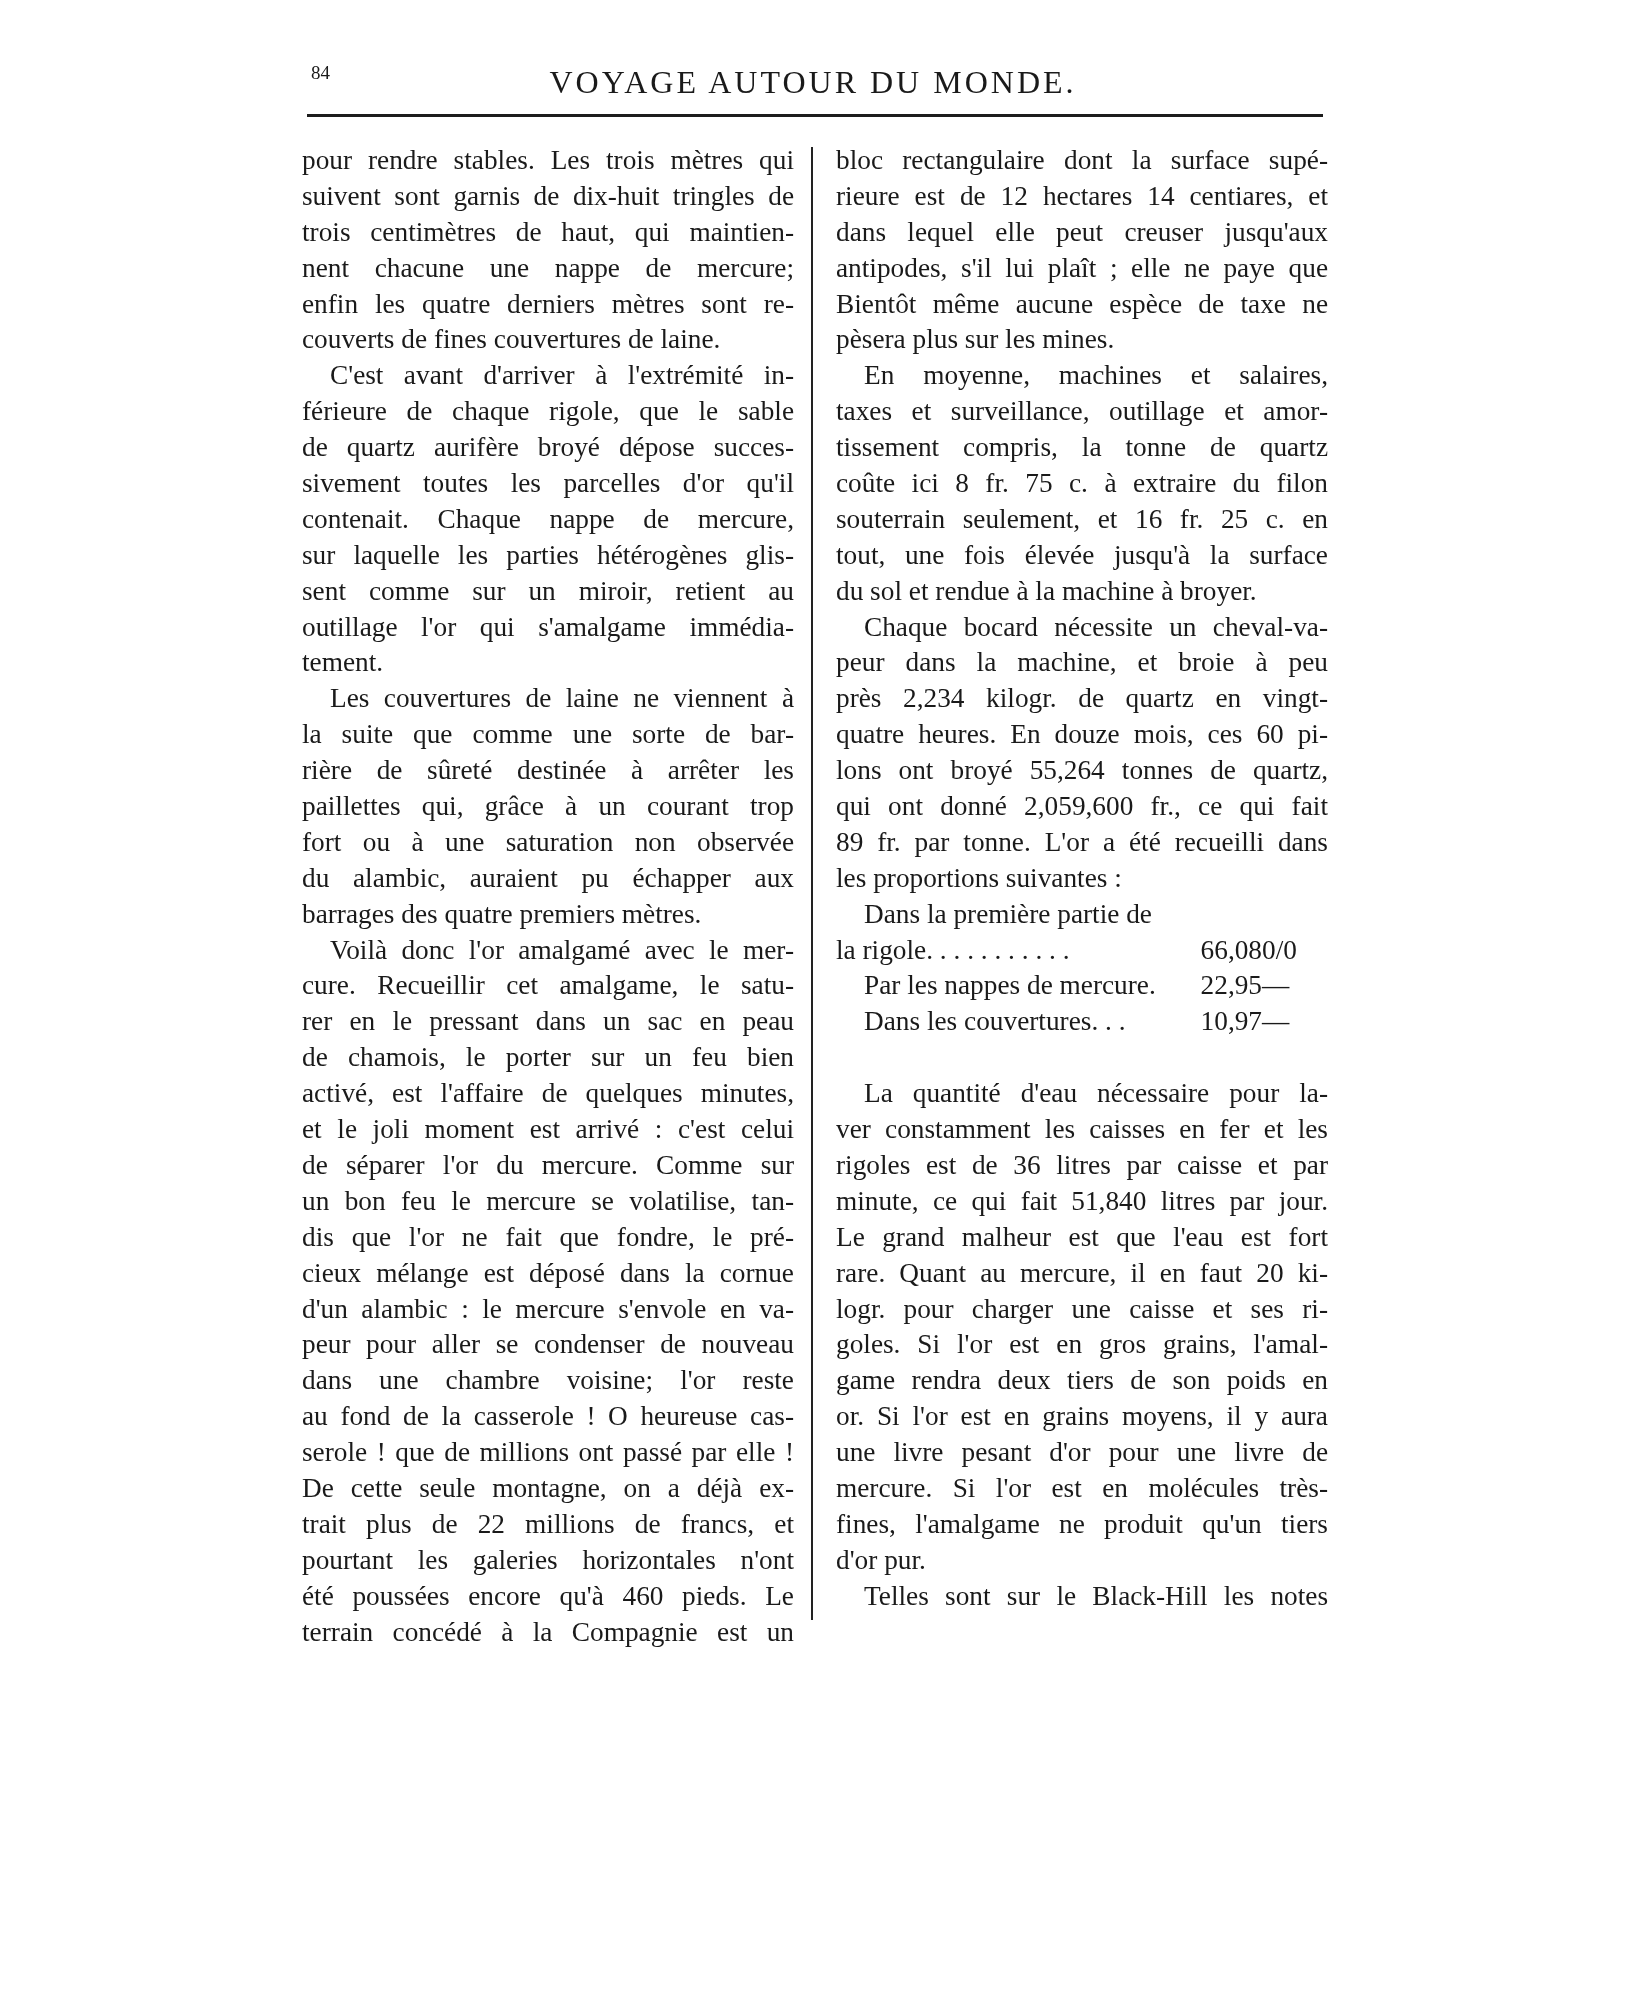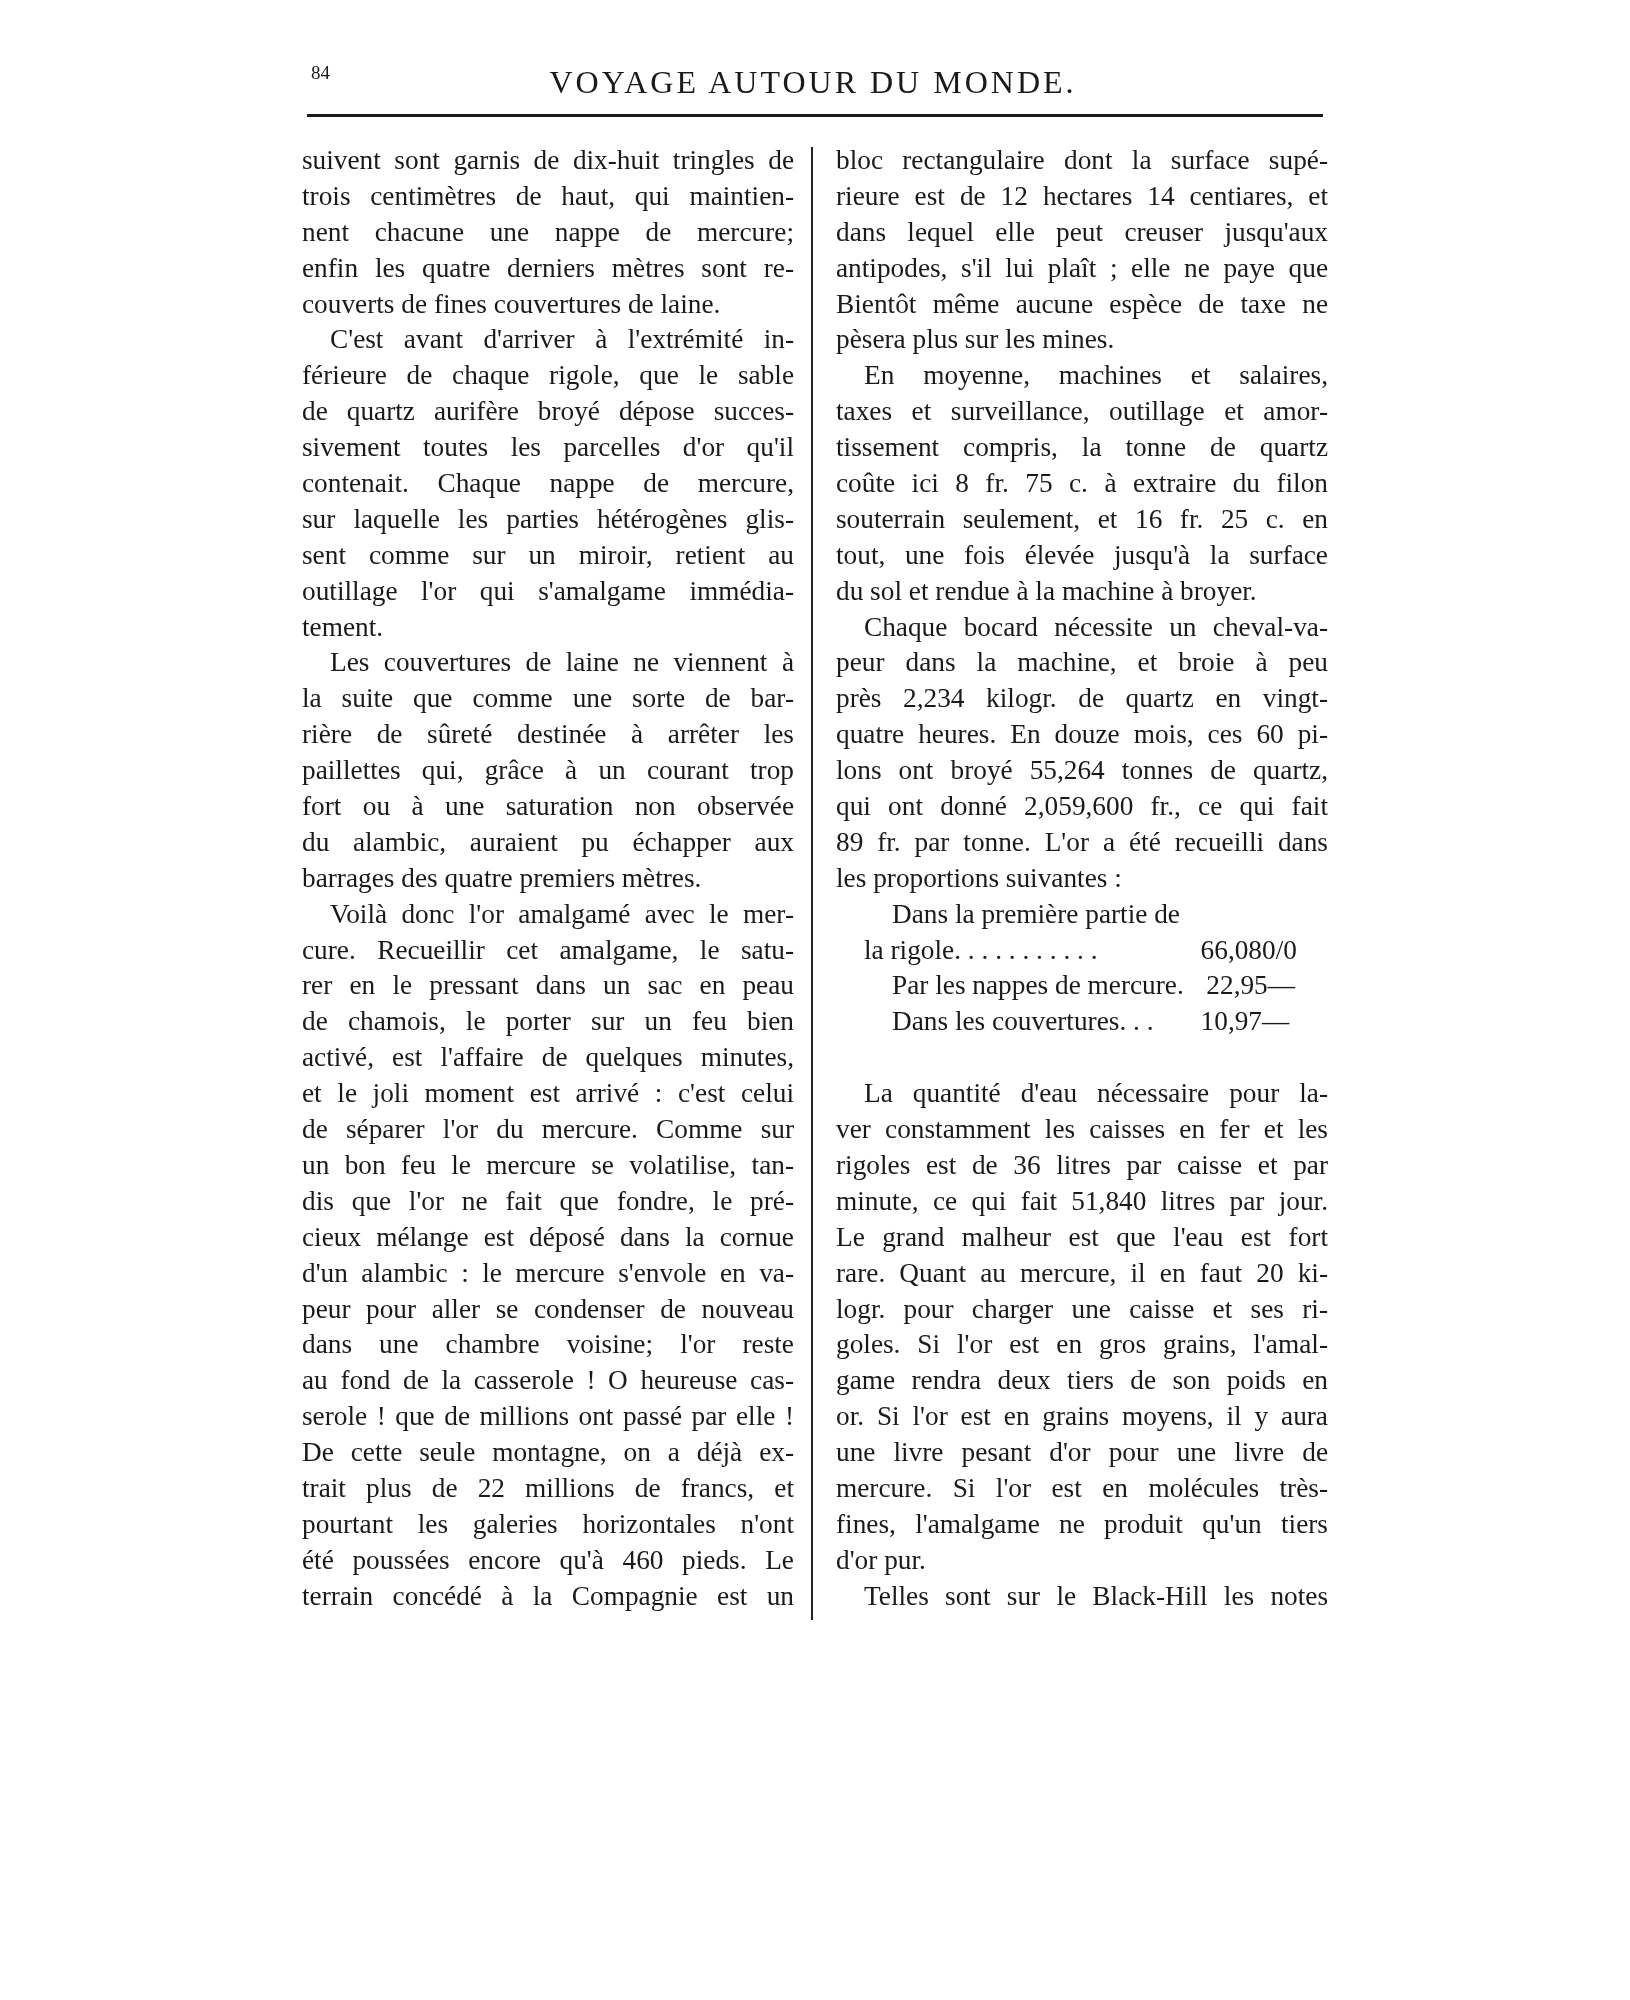--- a/index.html
+++ b/index.html
@@ -10,37 +10,38 @@
   .head-title { position: absolute; left: 0; right: 0; top: 2px; text-align: center;
                 font-size: 32px; letter-spacing: 3px; }
   .rule { position: absolute; top: 114px; left: 307px; width: 1016px; height: 3px; background: #1c1c1c; }
   .column { position: absolute; top: 143px; width: 492px; font-size: 27.3px; line-height: 35.9px; }
   .col-left { left: 302px; }
   .col-right { left: 836px; }
   .line { display: block; white-space: nowrap; text-align: justify; text-align-last: justify; height: 35.9px; }
   .line.last { text-align-last: left; }
   .line.indent { padding-left: 28px; }
   .divider { position: absolute; left: 811px; top: 147px; width: 2px; height: 1473px; background: #222; }
-  .table-block { display: block; margin-left: 28px; }
+  .table-block { display: block; }
   .trow { display: flex; height: 35.9px; white-space: nowrap; }
   .trow .lbl { flex: 1; }
   .trow .val { width: 92px; text-align: right; }
   .trow .unit { width: 66px; }
   .spacer { display: block; height: 35.9px; }
 </style>
 </head>
 <body>
 
 <div class="running-head">
   <span class="folio">84</span>
   <span class="head-title">VOYAGE AUTOUR DU MONDE.</span>
 </div>
 <div class="rule"></div>
 
 <div class="column col-left" id="col-left">
+    <span class="line">pour rendre stables. Les trois mètres qui</span>
     <span class="line">suivent sont garnis de dix-huit tringles de</span>
     <span class="line">trois centimètres de haut, qui maintien-</span>
     <span class="line">nent chacune une nappe de mercure;</span>
     <span class="line">enfin les quatre derniers mètres sont re-</span>
     <span class="line last">couverts de fines couvertures de laine.</span>
     <span class="line indent">C'est avant d'arriver à l'extrémité in-</span>
     <span class="line">férieure de chaque rigole, que le sable</span>
     <span class="line">de quartz aurifère broyé dépose succes-</span>
     <span class="line">sivement toutes les parcelles d'or qu'il</span>
     <span class="line">contenait. Chaque nappe de mercure,</span>

